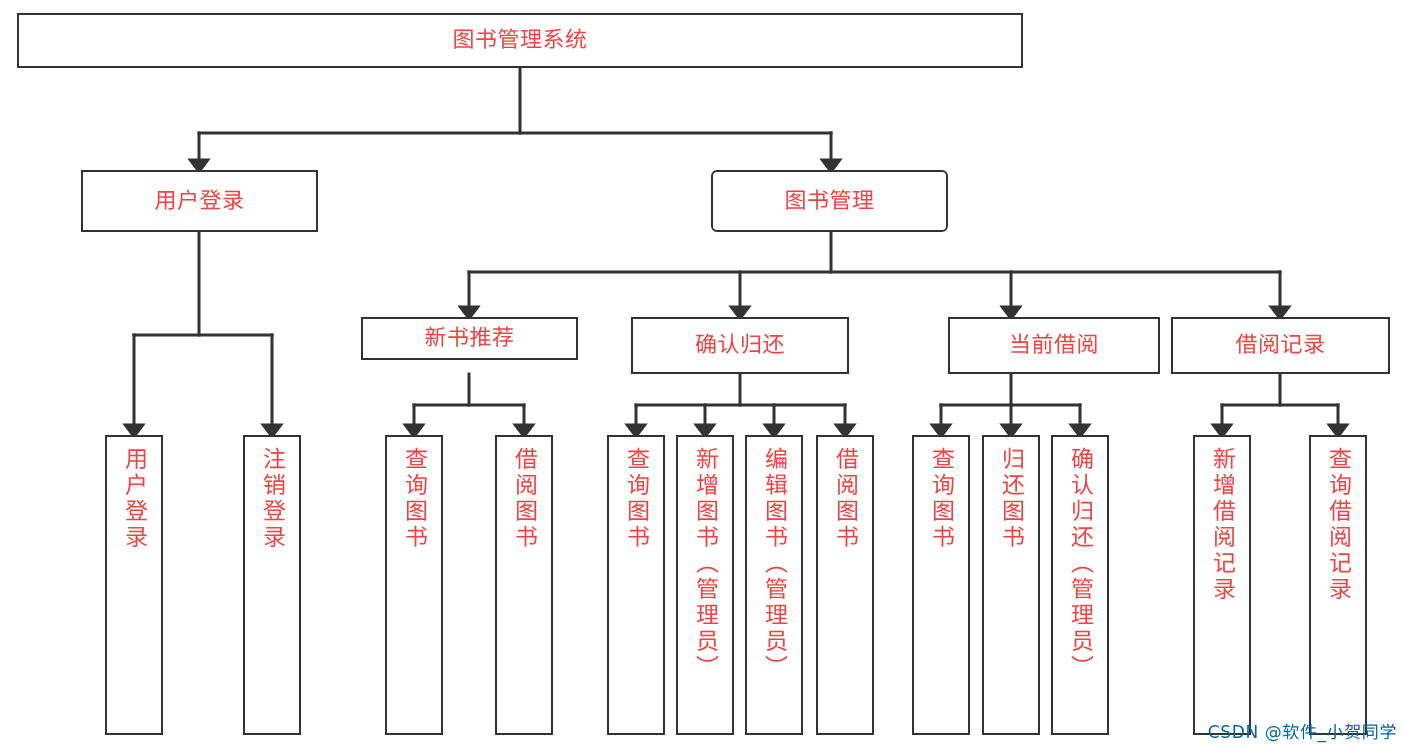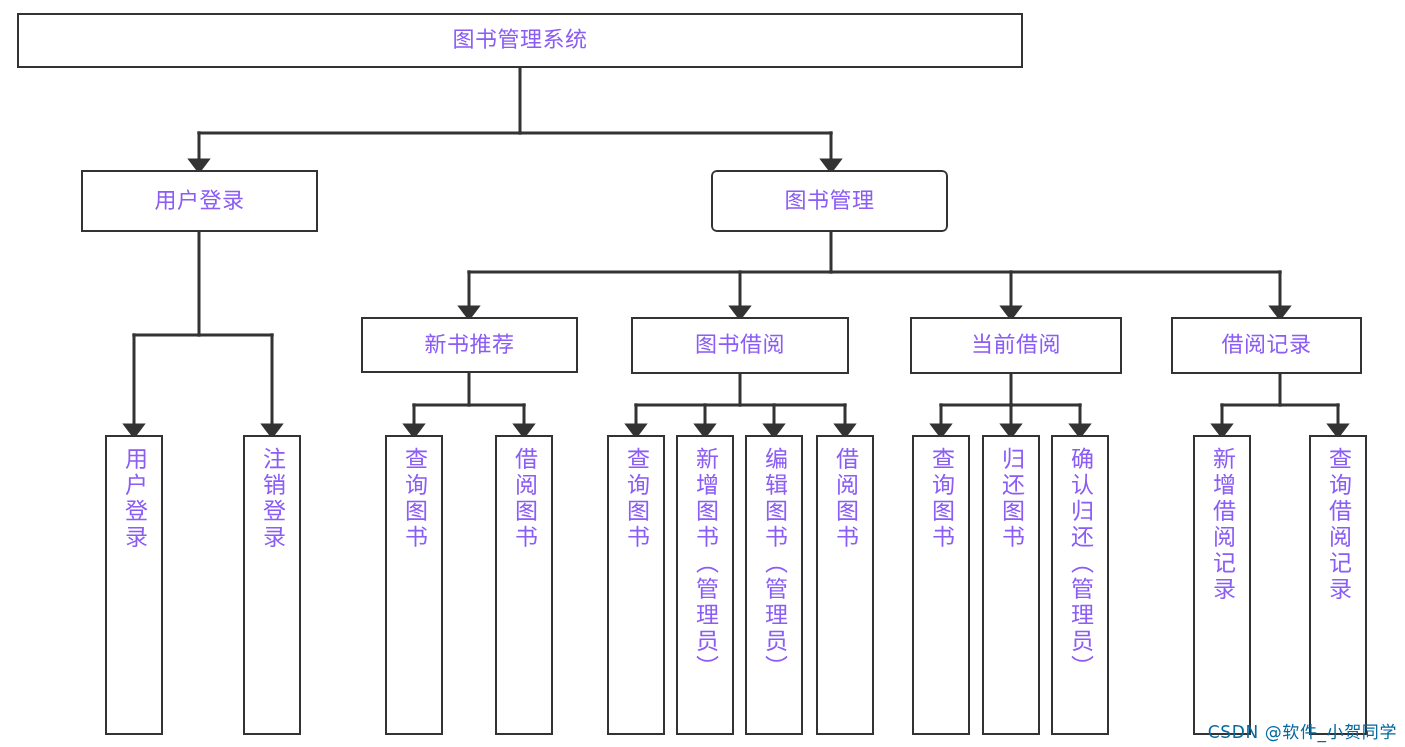--- a/index.html
+++ b/index.html
@@ -30,21 +30,21 @@
     position: absolute;
     box-sizing: border-box;
     background: #ffffff;
     border: 2px solid #333333;
     display: flex;
     align-items: center;
     justify-content: center;
     z-index: 2;
   }
   .node-label {
-    color: #8b5cf6;
+    color: #ef4444;
     line-height: 1.22;
     text-align: center;
     white-space: nowrap;
   }
   .node.horizontal .node-label {
     font-size: 22px;
     letter-spacing: 0.5px;
   }
   .node.vertical {
     align-items: flex-start;
@@ -128,30 +128,30 @@
     <span class="node-label">图书管理系统</span>
   </div>
 
   <div class="node horizontal" style="left:81px; top:170px; width:237px; height:62px;">
     <span class="node-label">用户登录</span>
   </div>
   <div class="node horizontal" style="left:711px; top:170px; width:237px; height:62px;border-radius:6px;">
     <span class="node-label">图书管理</span>
   </div>
 
-  <div class="node horizontal" style="left:361px; top:317px; width:217px; height:56px;">
+  <div class="node horizontal" style="left:361px; top:317px; width:217px; height:43px;">
     <span class="node-label">新书推荐</span>
   </div>
   <div class="node horizontal" style="left:631px; top:317px; width:218px; height:57px;">
-    <span class="node-label">图书借阅</span>
+    <span class="node-label">确认归还</span>
   </div>
-  <div class="node horizontal" style="left:910px; top:317px; width:212px; height:57px;justify-content:center;">
+  <div class="node horizontal" style="left:948px; top:317px; width:212px; height:57px;justify-content:center;">
     <span class="node-label">当前借阅</span>
   </div>
-  <div class="node horizontal" style="left:1171px; top:317px; width:191px; height:57px;">
+  <div class="node horizontal" style="left:1171px; top:317px; width:219px; height:57px;">
     <span class="node-label">借阅记录</span>
   </div>
 
   <div class="node vertical" style="left:105px; top:435px; width:58px; height:300px;">
     <span class="node-label">用户登录</span>
   </div>
   <div class="node vertical" style="left:243px; top:435px; width:58px; height:300px;">
     <span class="node-label">注销登录</span>
   </div>
 

